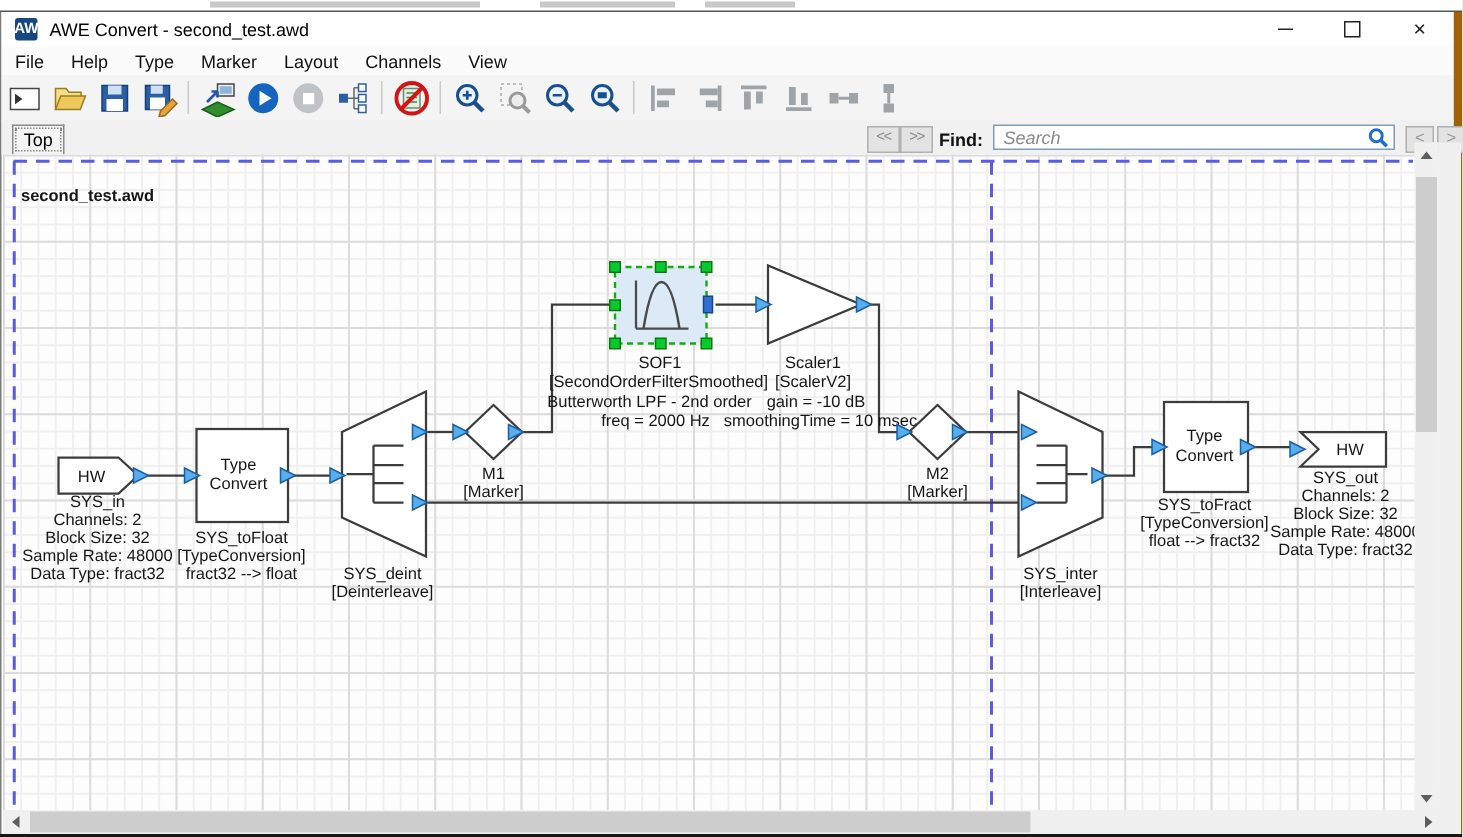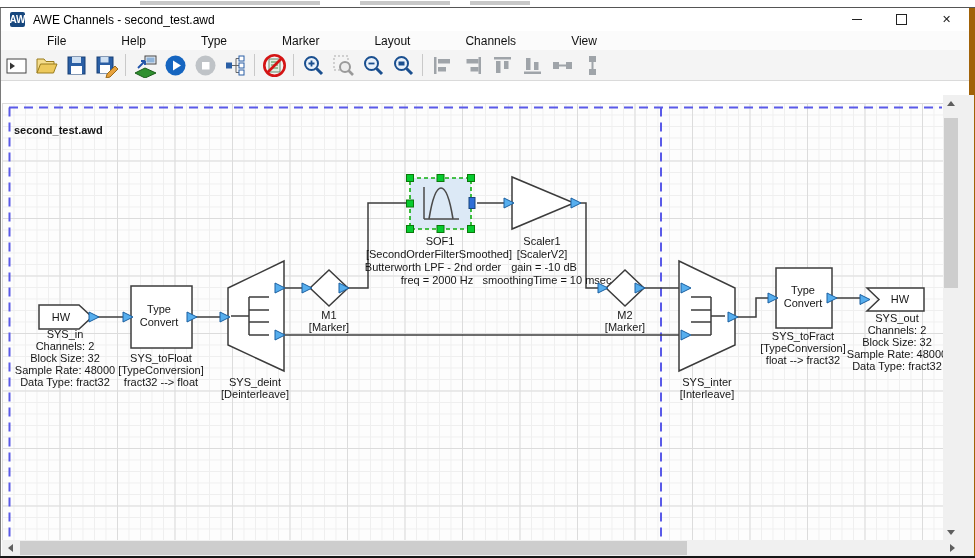--- a/index.html
+++ b/index.html
@@ -15,21 +15,21 @@
   .titlebar{position:absolute;left:0;top:0;width:100%;height:23px;background:#fff;display:flex;align-items:center;}
   .applogo{width:15px;height:15px;margin-left:9px;background:#17477e;border-radius:2px;
            color:#fff;font-size:10px;font-weight:bold;display:flex;align-items:center;justify-content:center;}
   .title-text{margin-left:8px;font-size:12px;color:#000;}
   .wincontrols{position:absolute;right:0;top:0;height:23px;display:flex;}
   .winbtn{width:45px;height:23px;display:flex;align-items:center;justify-content:center;color:#222;font-size:11px;}
   .glyph-min{width:10px;height:1px;background:#222;display:block;}
   .glyph-max{width:9px;height:9px;border:1px solid #222;display:block;}
   
   .menubar{position:absolute;left:0;top:23px;width:100%;height:19px;background:#fbfbfb;display:flex;align-items:center;font-size:12px;color:#111;}
-  .menubar span{padding:2px 9px;cursor:default;margin-left:37px;}
+  .menubar span{padding:2px 9px;cursor:default;}
   
   .toolbar{position:absolute;left:0;top:42px;width:100%;height:30px;background:#f4f4f4;border-bottom:1px solid #dadada;display:flex;align-items:center;}
   .tbtn{width:28px;height:26px;display:flex;align-items:center;justify-content:center;margin:0 1px;}
   .tsep{width:1px;height:22px;background:#c9c9c9;margin:0 4px;}
   
   .navrow{position:absolute;left:0;top:72px;width:100%;height:23px;background:#f1f1f1;}
   .tab{position:absolute;left:7px;top:3px;width:33px;height:19px;background:#f4f4f4;border:1px solid #8a8a8a;border-bottom:none;
        font-size:12px;color:#000;text-align:center;line-height:18px;outline:1px dotted #888;outline-offset:-3px;}
   .histbtn{position:absolute;top:4px;width:20px;height:16px;background:#e3e3e3;border:1px solid #b0b0b0;color:#8d8d8d;
            font-size:10px;text-align:center;line-height:14px;letter-spacing:-1px;}
@@ -77,21 +77,21 @@
   <div class="bg-top">
     <span class="smudge" style="left:140px;width:180px;"></span>
     <span class="smudge" style="left:360px;width:90px;"></span>
     <span class="smudge" style="left:470px;width:60px;"></span>
   </div>
 
   <div id="window">
 
     <div class="titlebar">
       <div class="applogo">AW</div>
-      <div class="title-text">AWE Channels - second_test.awd</div>
+      <div class="title-text">AWE Convert - second_test.awd</div>
       <div class="wincontrols">
         <div class="winbtn">
             <span class="glyph-min"></span>
           </div>
         <div class="winbtn">
             <span class="glyph-max"></span>
           </div>
         <div class="winbtn">
             <span>✕</span>
           </div>
@@ -242,20 +242,35 @@
       </div>
       <div class="tbtn">
         <svg width="25" height="25">
             <rect x="9" y="3" width="7" height="6" fill="#9fa4a9"></rect>
             <rect x="9" y="16" width="7" height="6" fill="#9fa4a9"></rect>
             <path d="M12.5 9 V16" stroke="#9fa4a9" stroke-width="2"></path>
           </svg>
       </div>
     </div>
 
+    <div class="navrow">
+      <div class="tab">Top</div>
+      <div class="histbtn" style="left:577px;">&lt;&lt;</div>
+      <div class="histbtn" style="left:599px;">&gt;&gt;</div>
+      <div class="findlabel">Find:</div>
+      <div class="searchbox">
+        <input type="text" placeholder="Search" style="">
+        <svg width="14" height="14" style="position:absolute;right:3px;top:1px;">
+            <circle cx="5.5" cy="5.5" r="4" fill="none" stroke="#1f6fd0" stroke-width="2"></circle>
+            <path d="M8.5 8.5 L12.5 12.5" stroke="#1f6fd0" stroke-width="2.4"></path>
+          </svg>
+      </div>
+      <div class="fnavbtn" style="left:936px;">&lt;</div>
+      <div class="fnavbtn" style="left:957px;">&gt;</div>
+    </div>
 
     <div class="canvas">
       <svg width="942" height="445" viewBox="1 103 942 445">
 
         <path class="boundary" d="M8 107.5 H941"></path>
         <path class="boundary" d="M8.5 107.5 V548"></path>
         <path class="boundary" d="M660 107.5 V548"></path>
 
         <text x="13" y="134" font-size="23" font-weight="bold" fill="#7d7d7d">second_test.awd</text>
 

